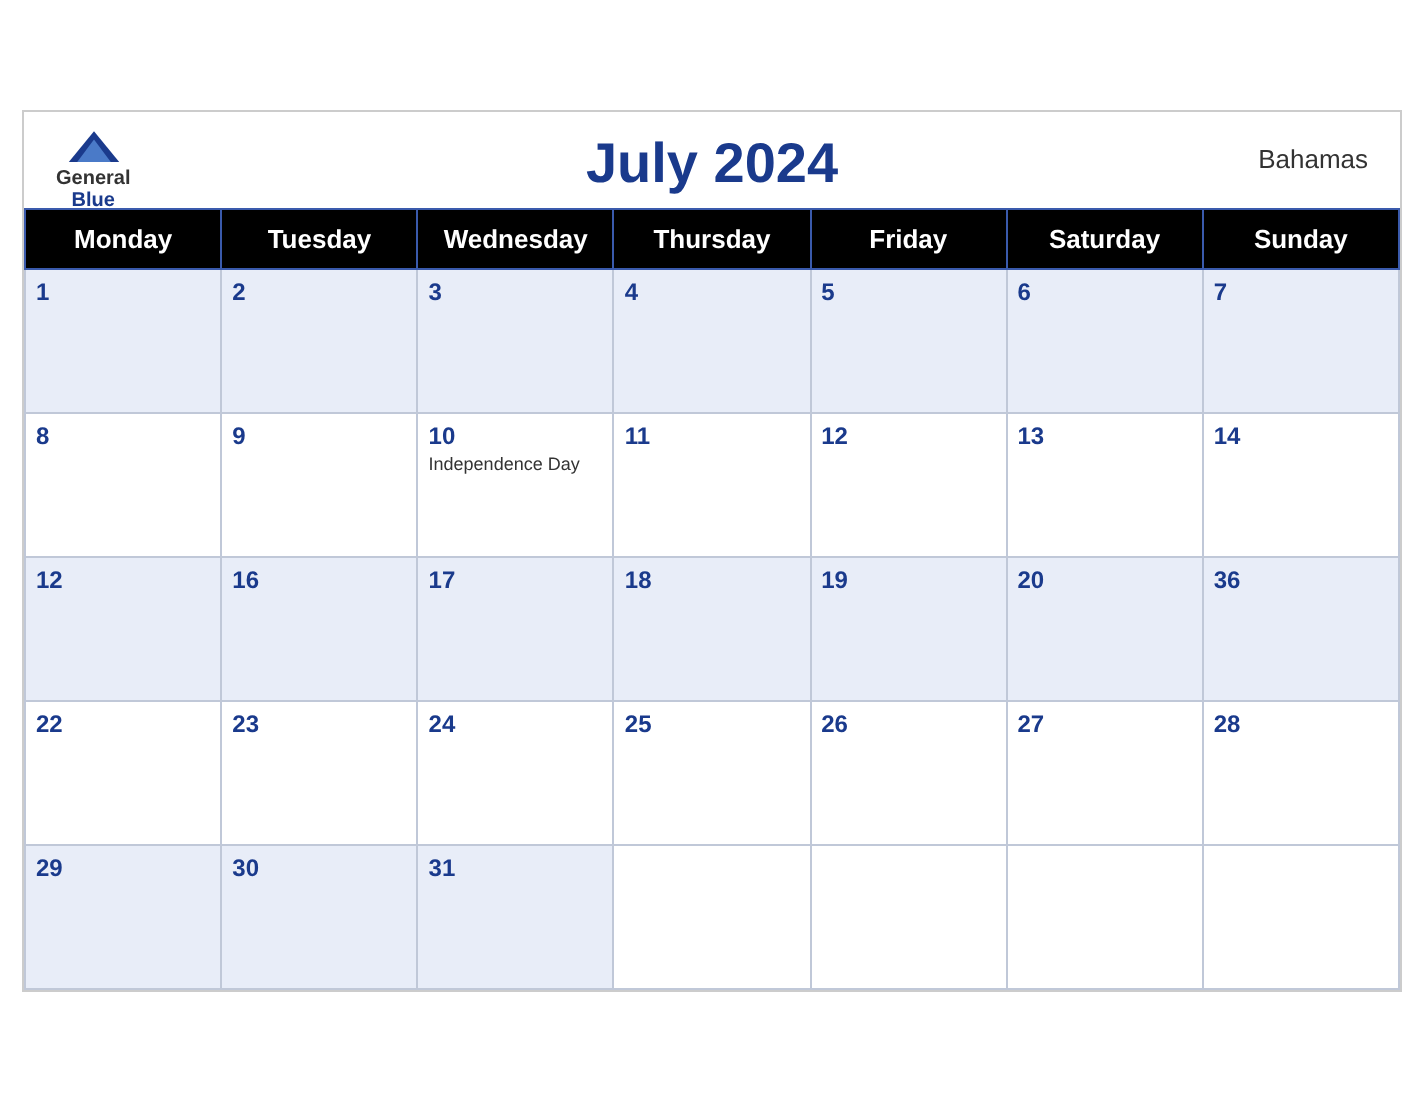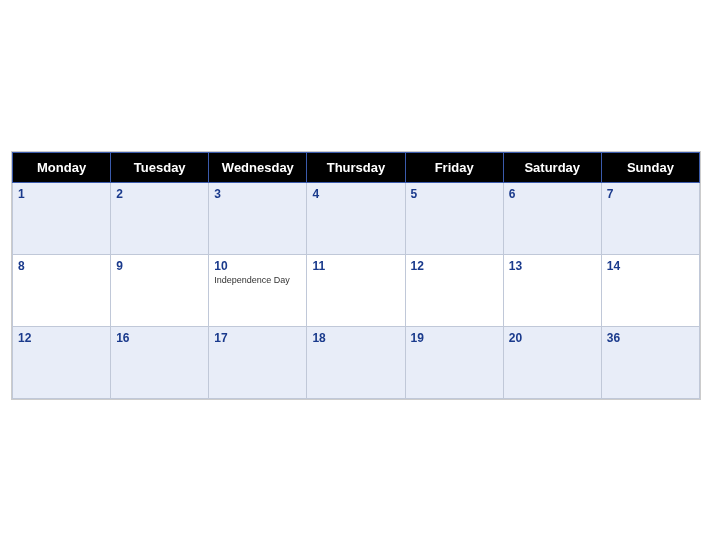--- a/index.html
+++ b/index.html
@@ -100,20 +100,32 @@
       line-height: 1.3;
     }
     .empty-cell {
       background: #fff !important;
     }
   </style>
 </head>
 <body>
 
 <div class="calendar-wrapper">
+  <div class="calendar-header">
+    <div class="logo-area">
+      <svg class="logo-icon" viewBox="0 0 40 28">
+        <polygon points="20,2 38,24 2,24" fill="#1a3a8c"></polygon>
+        <polygon points="20,8 32,24 8,24" fill="#4a7ac8"></polygon>
+      </svg>
+      <span class="logo-text-general">General</span>
+      <span class="logo-text-blue">Blue</span>
+    </div>
+    <h1 class="month-title">July 2024</h1>
+    <span class="country-label">Bahamas</span>
+  </div>
 
   <table class="calendar-grid">
     <thead>
       <tr>
         <th>Monday</th>
         <th>Tuesday</th>
         <th>Wednesday</th>
         <th>Thursday</th>
         <th>Friday</th>
         <th>Saturday</th>
@@ -184,15 +196,53 @@
           <td>
             <span class="day-number">19</span>
           </td>
           <td>
             <span class="day-number">20</span>
           </td>
           <td>
             <span class="day-number">36</span>
           </td>
         </tr>
+        <tr>
+          <td>
+            <span class="day-number">22</span>
+          </td>
+          <td>
+            <span class="day-number">23</span>
+          </td>
+          <td>
+            <span class="day-number">24</span>
+          </td>
+          <td>
+            <span class="day-number">25</span>
+          </td>
+          <td>
+            <span class="day-number">26</span>
+          </td>
+          <td>
+            <span class="day-number">27</span>
+          </td>
+          <td>
+            <span class="day-number">28</span>
+          </td>
+        </tr>
+        <tr>
+          <td>
+            <span class="day-number">29</span>
+          </td>
+          <td>
+            <span class="day-number">30</span>
+          </td>
+          <td>
+            <span class="day-number">31</span>
+          </td>
+          <td class="empty-cell"></td>
+          <td class="empty-cell"></td>
+          <td class="empty-cell"></td>
+          <td class="empty-cell"></td>
+        </tr>
       </tbody>
   </table>
 </div>
 
 </body></html>

